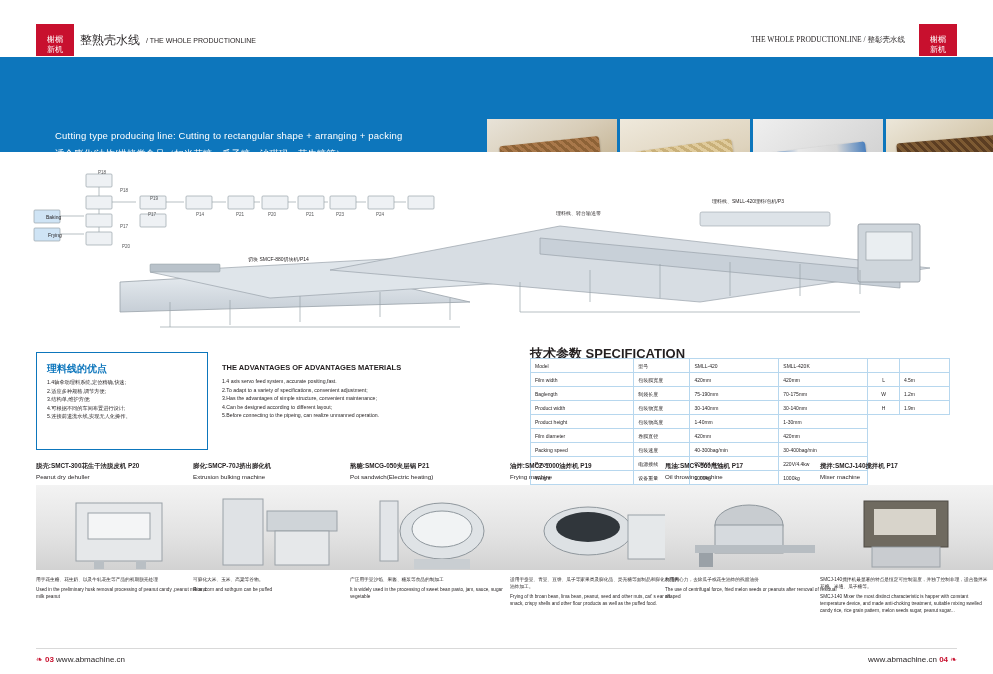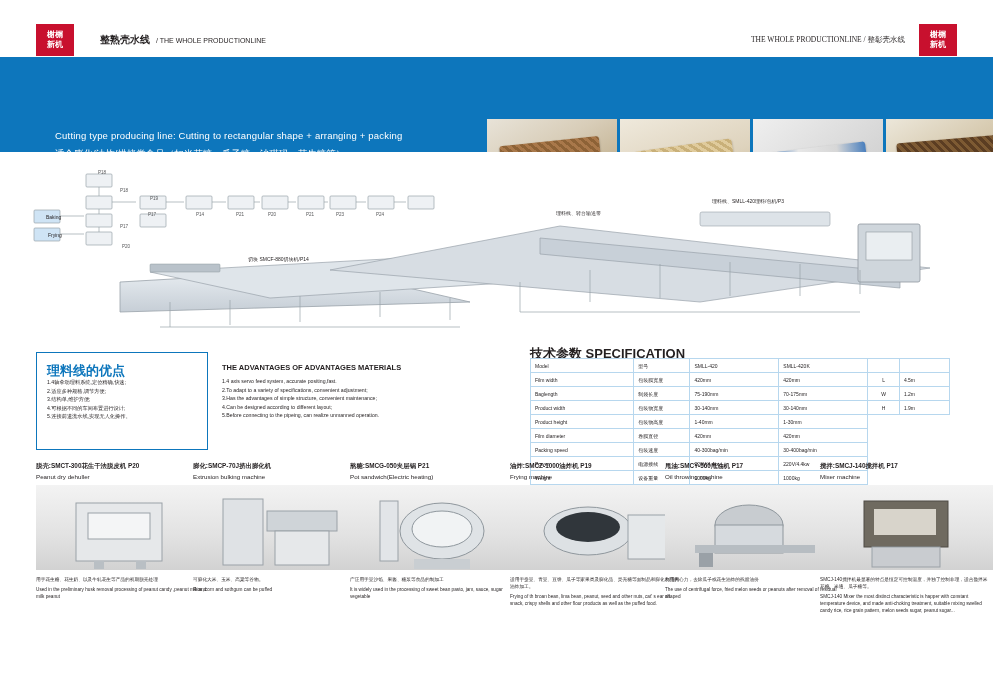--- a/index.html
+++ b/index.html
@@ -17,26 +17,26 @@
   .top-header{
     position:absolute;left:0;top:0;width:993px;height:57px;
     background:#ffffff;
   }
   .logo-block{
     position:absolute;display:flex;align-items:center;gap:6px;
   }
   .logo-mark{
     width:36px;height:30px;background:#c8102e;color:#ffffff;
     font-size:8px;line-height:10px;text-align:center;
-    display:flex;align-items:center;justify-content:center;
-    letter-spacing:0px;font-weight:bold;
+    display:flex;align-items:flex-end;justify-content:center;
+    letter-spacing:0px;font-weight:normal;
     padding:1px;
   }
   .logo-mark span{display:block;}
-  .logo-text-cn{font-size:10px;color:#231f20;font-weight:bold;margin-left:20px;}
+  .logo-text-cn{font-size:12px;color:#231f20;font-weight:normal;}
   .logo-text-en{font-size:7px;color:#231f20;}
   .hdr-left{left:36px;top:24px;}
   .hdr-right{right:36px;top:24px;flex-direction:row-reverse;}
   .hdr-right-text{font-size:7.5px;color:#231f20;text-align:right;margin-right:8px;font-family:Liberation Serif, serif;}
 
   
   .banner{
     position:absolute;left:0;top:57px;width:993px;height:95px;
     background:#0d76bc;
   }
@@ -98,21 +98,21 @@
 
   
   .mid{
     position:absolute;left:0;top:340px;width:993px;height:120px;
   }
   .adv-box{
     position:absolute;left:36px;top:12px;width:170px;height:96px;
     border:1px solid #0d76bc;
   }
   .adv-title{
-    position:absolute;left:10px;top:9px;font-size:13px;font-weight:bold;color:#0d76bc;
+    position:absolute;left:10px;top:9px;font-size:10px;font-weight:bold;color:#0d76bc;
   }
   .adv-list{
     position:absolute;left:10px;top:25px;width:152px;
     font-size:5.2px;line-height:8.6px;color:#231f20;
   }
   .adv-en-title{
     position:absolute;left:222px;top:23px;width:230px;
     font-size:7.5px;font-weight:bold;color:#231f20;
   }
   .adv-en-list{
@@ -458,13 +458,26 @@
         <div class="m-photo"><svg viewBox="0 0 178 85" width="178" height="85">
             <rect x="44" y="16" width="84" height="46" fill="#6f6a60" stroke="#4f4b44"></rect>
             <rect x="54" y="24" width="62" height="26" fill="#d8d4cb"></rect>
             <rect x="52" y="62" width="68" height="20" fill="#c9ccd0" stroke="#9aa1a7"></rect>
           </svg></div>
         <div class="m-desc-cn">SMCJ-140搅拌机最显著的特点是恒定可控制温度，并独了控制非理，适合整拌米花糖、米通、瓜子糖等。</div>
         <div class="m-desc-en">SMCJ-140 Mixer the most distinct characteristic is happer with constant temperature device, and made anti-choking treatment, suitable mixing swelled candy rice, rice grain pattern, melon seeds sugar, peanut sugar...</div>
       </div>
     </div>
 
+  <div class="footer">
+    <div class="footer-line"></div>
+    <div class="pg pg-left">
+      <span class="leaf">❧</span>
+      <span class="pg-num">03</span>
+      <span class="pg-url">www.abmachine.cn</span>
+    </div>
+    <div class="pg pg-right">
+      <span class="pg-url">www.abmachine.cn</span>
+      <span class="pg-num">04</span>
+      <span class="leaf">❧</span>
+    </div>
+  </div>
 </div>
 
 </body></html>

